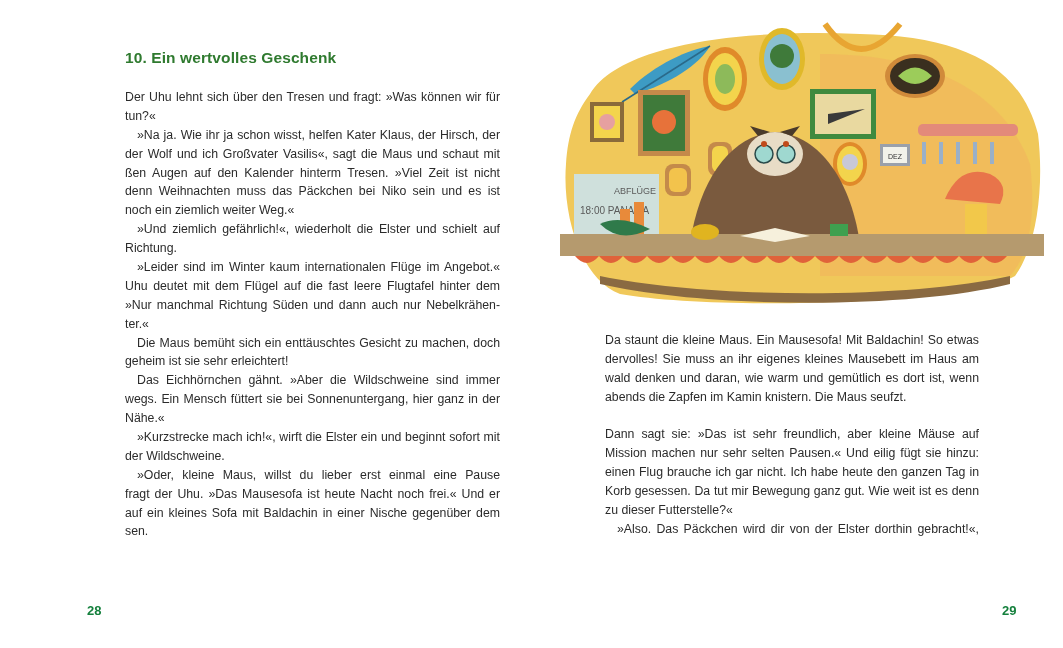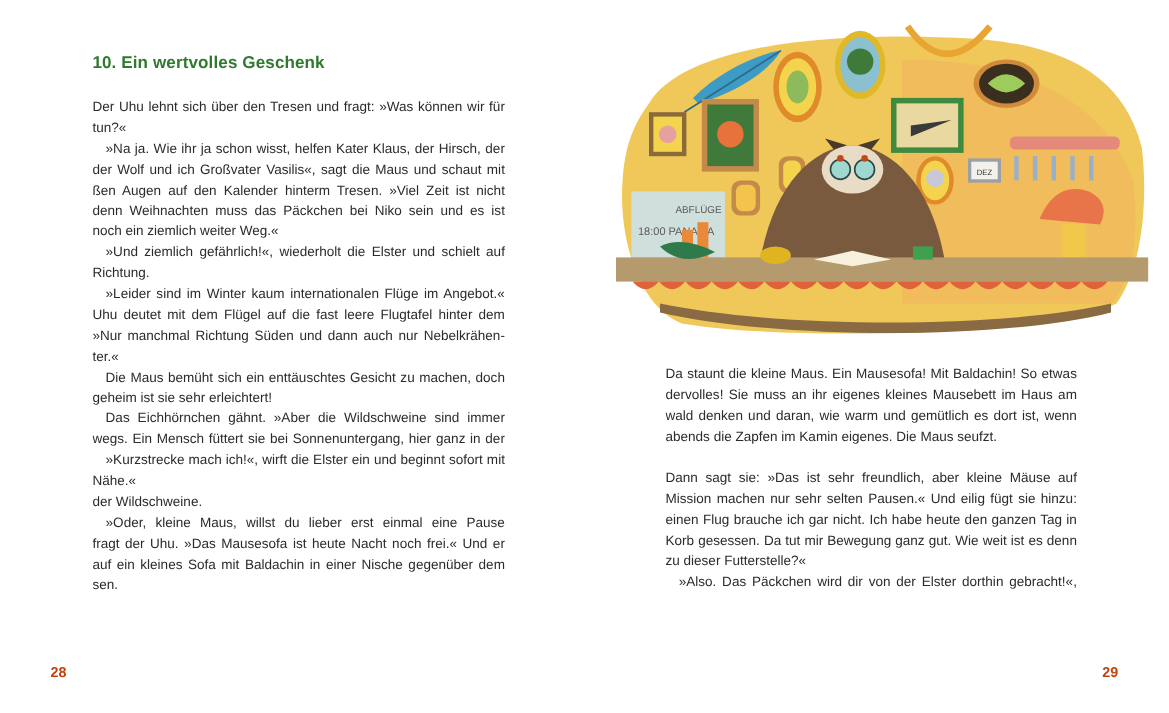--- a/index.html
+++ b/index.html
@@ -1,19 +1,19 @@
 <!DOCTYPE html>
 <html><head>
 <meta charset="utf-8">
 <style>
   * { margin: 0; padding: 0; box-sizing: border-box; }
   html, body { width: 1063px; height: 648px; background: #ffffff; overflow: hidden; }
   body { position: relative; font-family: "Liberation Sans", "DejaVu Sans", sans-serif; color: #2a2a2a; }
 
-  .page { position: absolute; top: 0; height: 648px; }
+  .page { position: absolute; top: 0; height: 648px; margin-left: 41px; }
   .page-left { left: 0; width: 531px; }
   .page-right { left: 531px; width: 532px; }
 
   .chapter-title {
     position: absolute; left: 84px; top: 49px;
     font-size: 15.5px; font-weight: bold; color: #2f7a2f; letter-spacing: 0.1px;
   }
 
   .text-block {
     position: absolute;
@@ -21,21 +21,21 @@
   }
   .text-left { left: 84px; top: 88px; width: 375px; }
   .text-right { left: 605px; top: 331px; width: 374px; }
 
   .line { display: block; white-space: nowrap; height: 18.9px; }
   .line.j { text-align: justify; text-align-last: justify; white-space: normal; overflow: hidden; }
   .line.indent { padding-left: 12px; }
   .gap { display: block; height: 18.9px; }
 
   .page-number {
-    position: absolute; top: 603px; font-size: 13px; font-weight: bold; color: #c2410c;
+    position: absolute; top: 603px; font-size: 13px; font-weight: bold; color: #15803d;
   }
   .pn-left { left: 46px; }
   .pn-right { left: 1002px; }
 
   .illustration {
     position: absolute; left: 560px; top: 14px; width: 484px; height: 296px;
   }
   .illustration svg { width: 100%; height: 100%; display: block; }
 </style>
 </head>
@@ -54,22 +54,22 @@
       <span class="line j indent">»Und ziemlich gefährlich!«, wiederholt die Elster und schielt auf Nikos</span>
       <span class="line">Richtung.</span>
       <span class="line j indent">»Leider sind im Winter kaum internationalen Flüge im Angebot.« Der</span>
       <span class="line j">Uhu deutet mit dem Flügel auf die fast leere Flugtafel hinter dem Tresen.</span>
       <span class="line j">»Nur manchmal Richtung Süden und dann auch nur Nebelkrähen-Char-</span>
       <span class="line">ter.«</span>
       <span class="line j indent">Die Maus bemüht sich ein enttäuschtes Gesicht zu machen, doch ins-</span>
       <span class="line">geheim ist sie sehr erleichtert!</span>
       <span class="line j indent">Das Eichhörnchen gähnt. »Aber die Wildschweine sind immer unter-</span>
       <span class="line j">wegs. Ein Mensch füttert sie bei Sonnenuntergang, hier ganz in der</span>
+      <span class="line">Nähe.«</span>
       <span class="line j indent">»Kurzstrecke mach ich!«, wirft die Elster ein und beginnt sofort mit</span>
-      <span class="line">Nähe.«</span>
       <span class="line">der Wildschweine.</span>
       <span class="line j indent">»Oder, kleine Maus, willst du lieber erst einmal eine Pause machen?«,</span>
       <span class="line j">fragt der Uhu. »Das Mausesofa ist heute Nacht noch frei.« Und er deutet</span>
       <span class="line j">auf ein kleines Sofa mit Baldachin in einer Nische gegenüber dem Tre-</span>
       <span class="line">sen.</span>
     </div>
   <div class="page-number pn-left">28</div>
 </div>
 
 <div class="page page-right"></div>
@@ -149,21 +149,21 @@
     <ellipse cx="145" cy="218" rx="14" ry="8" fill="#e0b420"></ellipse>
     <rect x="270" y="210" width="18" height="12" fill="#3fa04f"></rect>
     <path d="M40,210 Q60,200 90,215 Q60,230 40,210 Z" fill="#2f7a4a"></path>
   </svg>
 </div>
 
 <div class="text-block text-right" id="right-text">
     <span class="line j">Da staunt die kleine Maus. Ein Mausesofa! Mit Baldachin! So etwas Wun-</span>
     <span class="line j">dervolles! Sie muss an ihr eigenes kleines Mausebett im Haus am Pinien-</span>
     <span class="line j">wald denken und daran, wie warm und gemütlich es dort ist, wenn</span>
-    <span class="line">abends die Zapfen im Kamin eigenes. Die Maus seufzt.</span>
+    <span class="line">abends die Zapfen im Kamin knistern. Die Maus seufzt.</span>
     <span class="gap"></span>
     <span class="line j">Dann sagt sie: »Das ist sehr freundlich, aber kleine Mäuse auf wichtiger</span>
     <span class="line j">Mission machen nur sehr selten Pausen.« Und eilig fügt sie hinzu: »Und</span>
     <span class="line j">einen Flug brauche ich gar nicht. Ich habe heute den ganzen Tag in einem</span>
     <span class="line j">Korb gesessen. Da tut mir Bewegung ganz gut. Wie weit ist es denn bis</span>
     <span class="line">zu dieser Futterstelle?«</span>
     <span class="line j indent">»Also. Das Päckchen wird dir von der Elster dorthin gebracht!«, sagt</span>
   </div>
 <div class="page-number pn-right">29</div>
 

